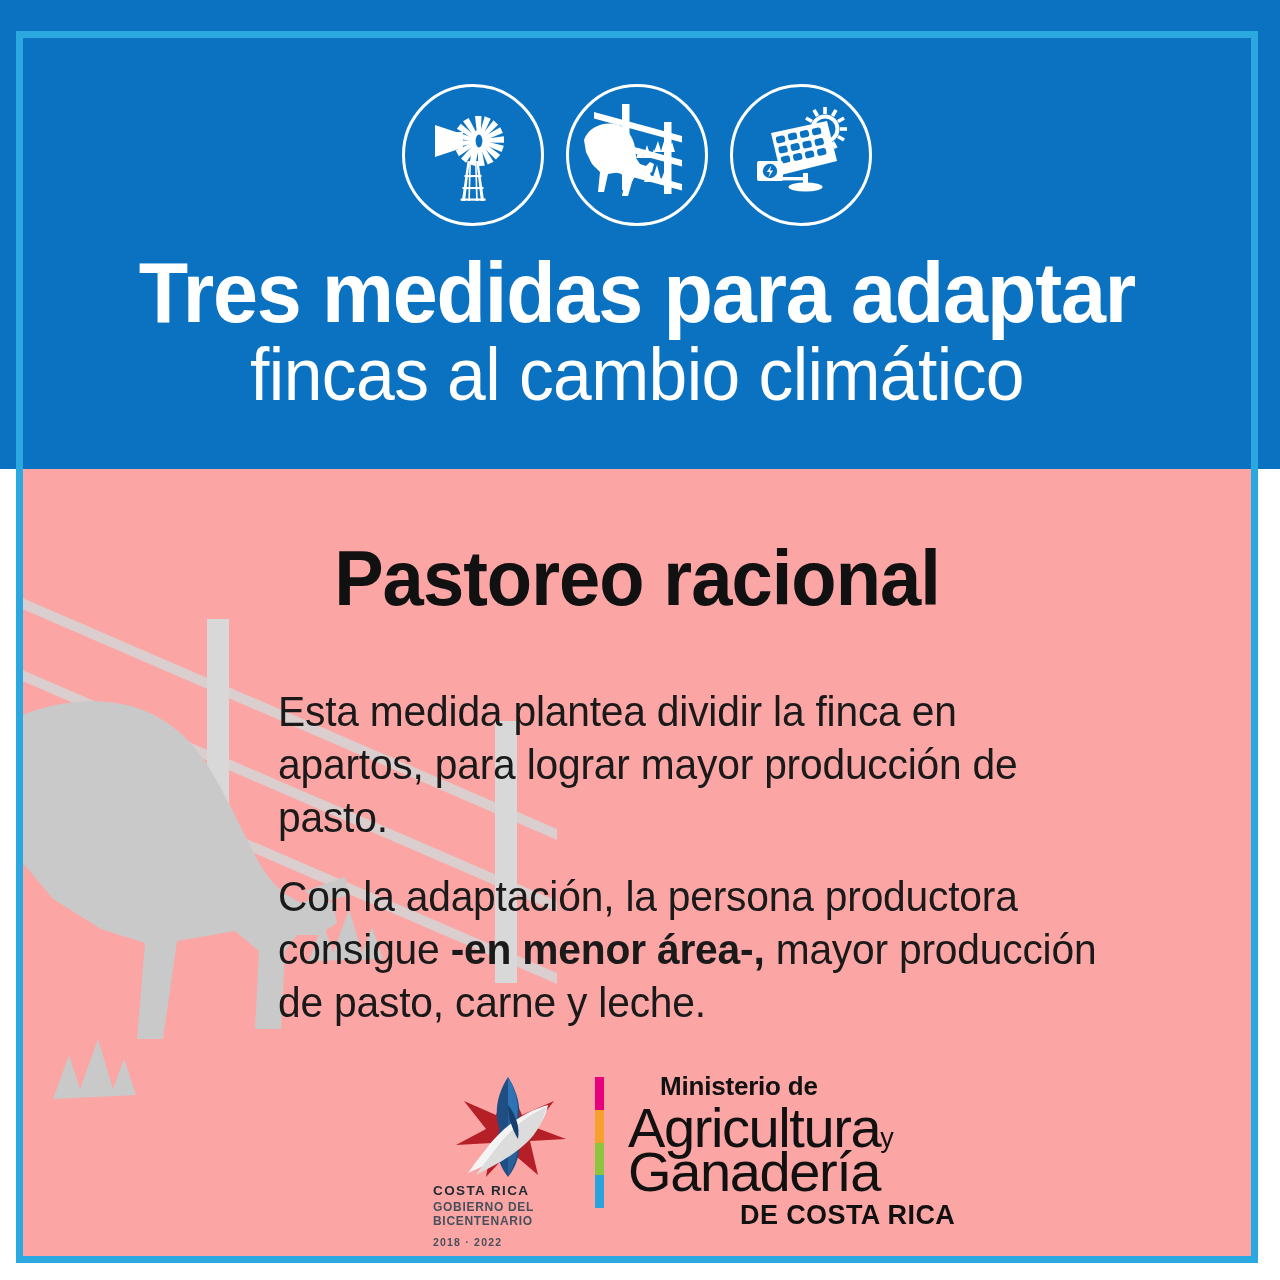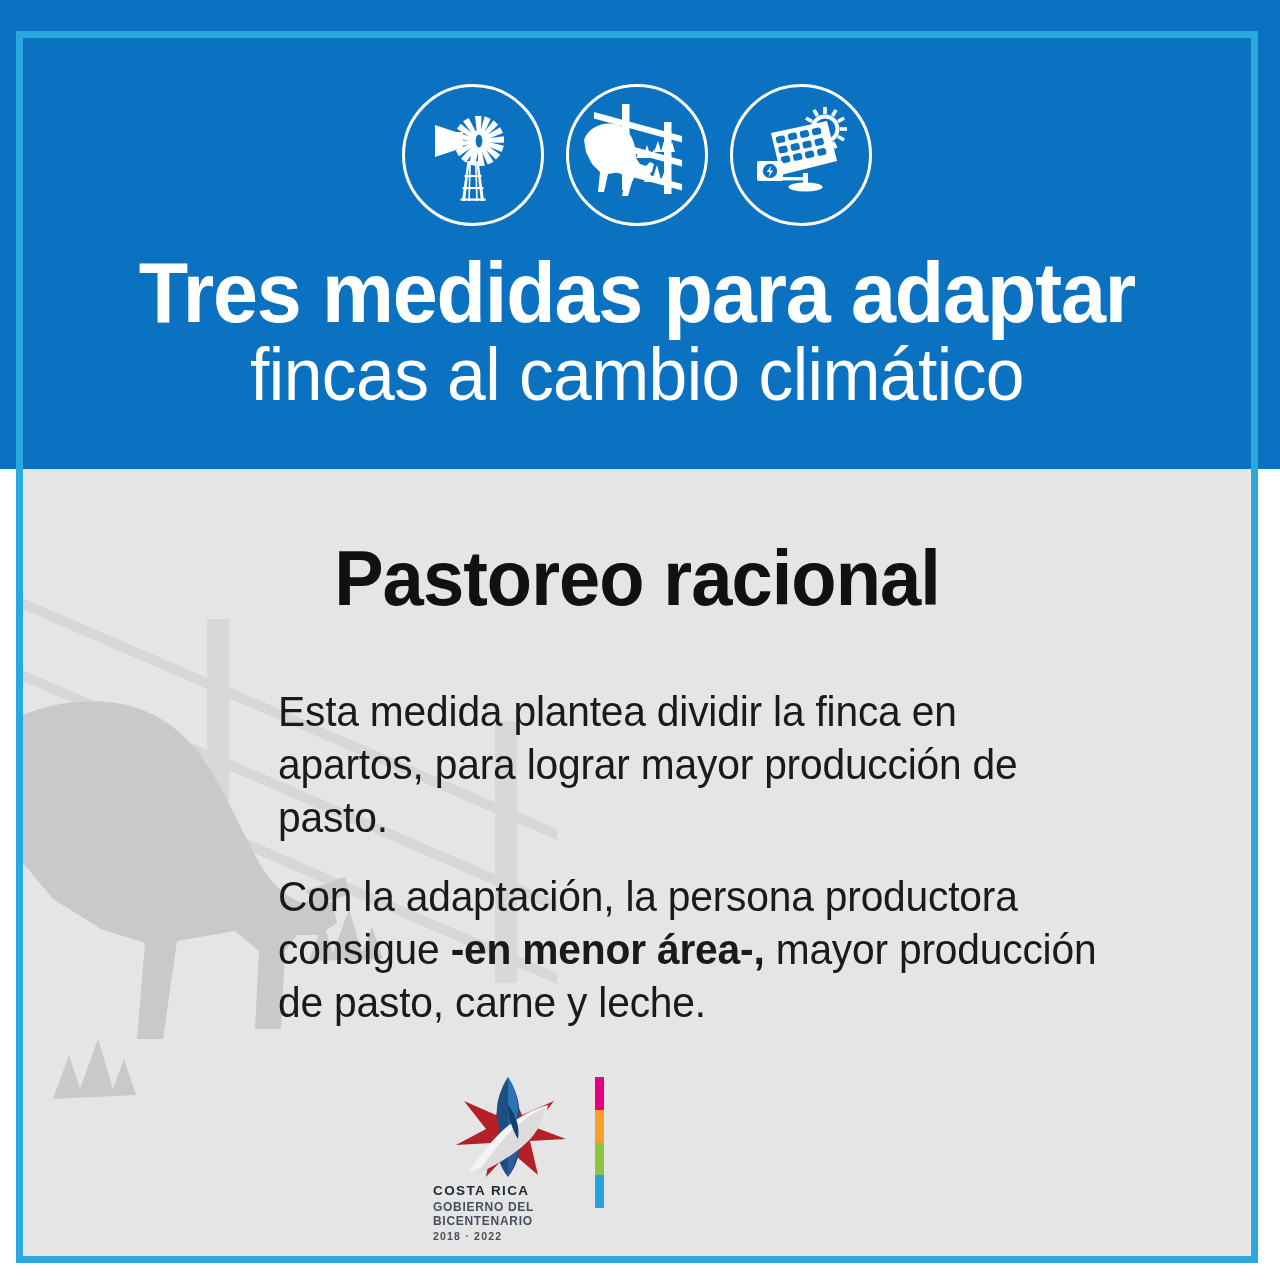--- a/index.html
+++ b/index.html
@@ -114,21 +114,21 @@
     margin-top: 2px;
   }
 
   
   .body-panel {
     position: absolute;
     left: 23px;
     top: 469px;
     width: 1228px;
     height: 794px;
-    background: #e5e5e5;
+    background: #fca5a5;
     overflow: hidden;
     z-index: 2;
   }
 
   
   .bg-art {
     position: absolute;
     left: -26px;
     top: 30px;
     width: 560px;
@@ -206,21 +206,21 @@
     letter-spacing: 0.7px;
     color: #46505a;
     margin-top: 2px;
   }
   .emblem-years {
     font-family: "Liberation Sans", sans-serif;
     font-weight: 700;
     font-size: 10.5px;
     letter-spacing: 1.2px;
     color: #46505a;
-    margin-top: 2px;
+    margin-top: 8px;
   }
 
   .colorbar {
     width: 9px;
     height: 131px;
     margin-left: 12px;
     margin-top: 6px;
     display: flex;
     flex-direction: column;
   }
@@ -488,20 +488,26 @@
           <div class="emblem-years">2018 · 2022</div>
         </div>
 
         <div class="colorbar">
           <span style="background:#e6007e"></span>
           <span style="background:#f6a02d"></span>
           <span style="background:#8cc63e"></span>
           <span style="background:#29a3dc"></span>
         </div>
 
+        <div class="mag-text">
+          <div class="mag-l1">Ministerio de</div>
+          <div class="mag-l2"><span>Agricultura</span><span class="y">y</span></div>
+          <div class="mag-l3">Ganadería</div>
+          <div class="mag-l4">DE COSTA RICA</div>
+        </div>
 
       </div>
     </div>
   </div>
 
   <div class="frame"></div>
 
 </div>
 
 </body></html>

